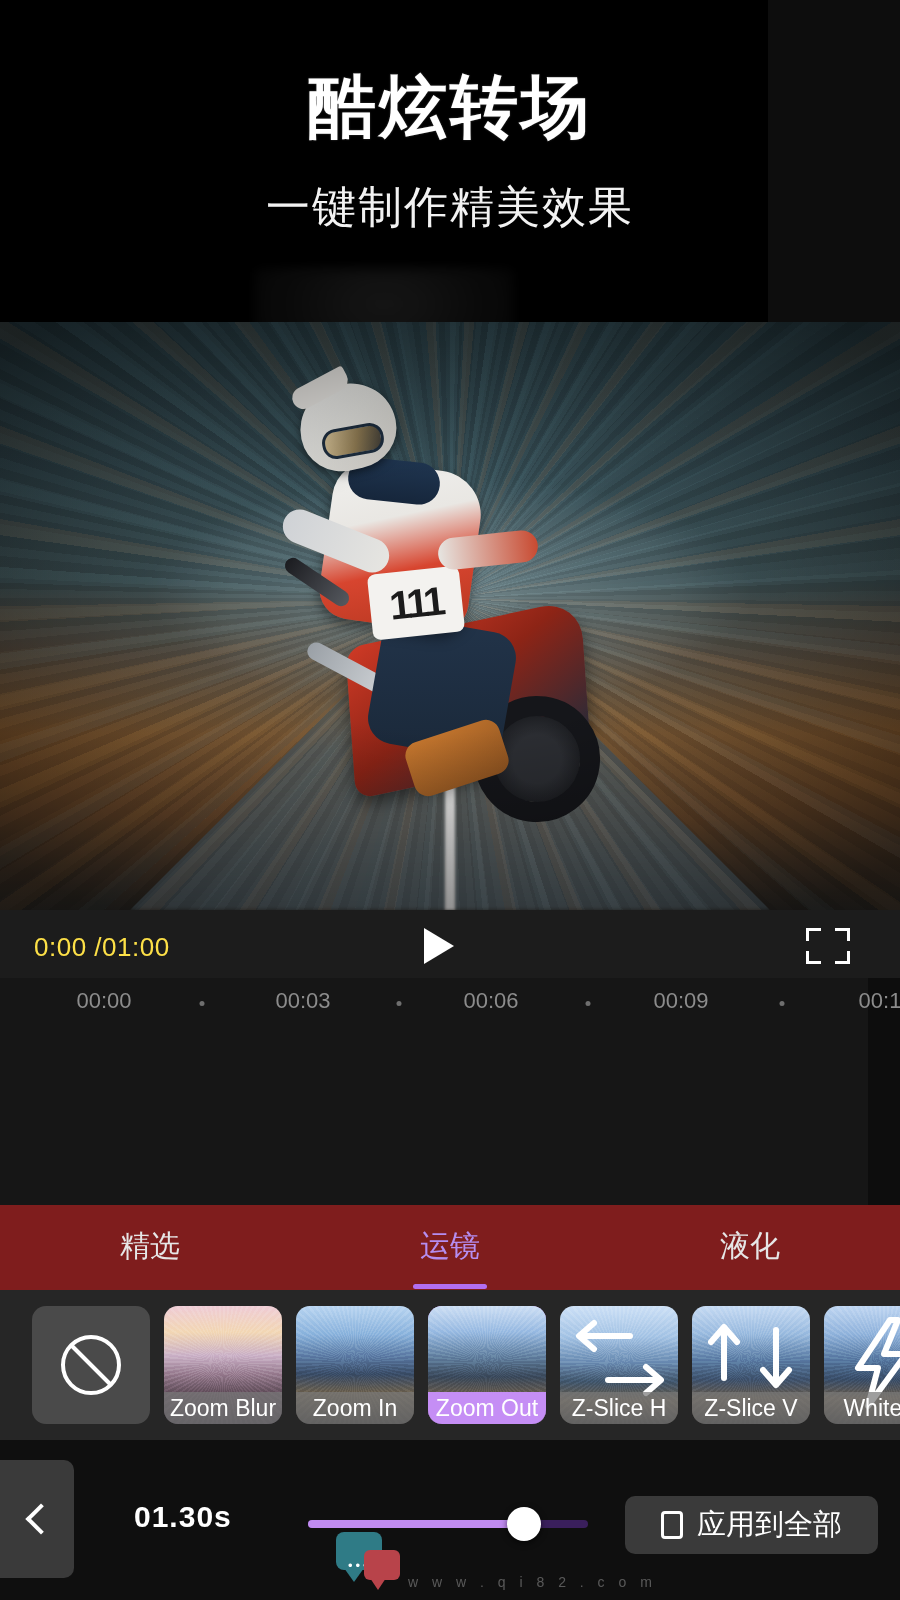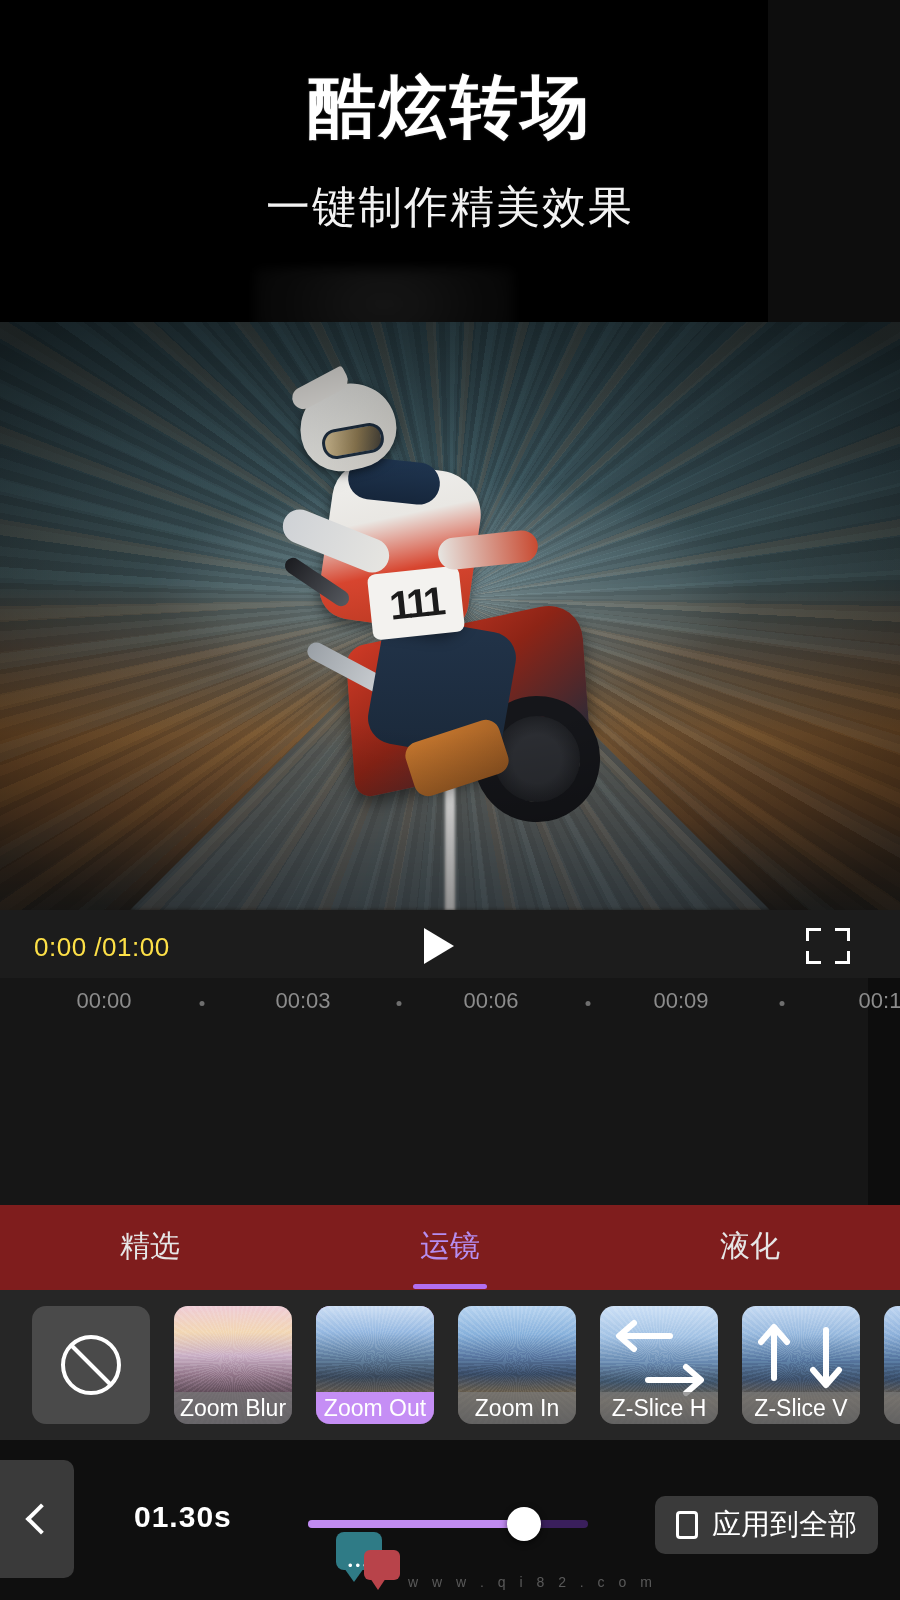--- a/index.html
+++ b/index.html
@@ -195,21 +195,21 @@
   }
   .tab.active { color:#b58df0; }
   .tab.active:after {
     content:""; position:absolute; left:50%; bottom:-6px; transform:translateX(-50%);
     width:74px; height:5px; background:#b26ef0; border-radius:3px;
   }
 
   
   .effects {
     position:absolute; left:0; top:1290px; width:900px; height:150px;
-    background:#262626; display:flex; align-items:center; gap:24px;
+    background:#262626; display:flex; align-items:center; gap:14px;
     padding-left:32px; overflow:hidden;
   }
   .fx {
     position:relative; width:118px; height:118px; flex:0 0 auto;
     border-radius:14px; overflow:hidden; background:#4a4a4a; cursor:pointer;
   }
   .fx.selected { box-shadow:0 0 0 4px #c58ef5 inset; border-radius:14px; }
   .fx .fx-img { position:absolute; inset:0; }
   .fx .fx-label {
     position:absolute; left:0; right:0; bottom:0; height:32px; line-height:32px;
@@ -253,21 +253,21 @@
   .back-chev { width:22px; height:22px; border-left:4px solid #fff; border-bottom:4px solid #fff; transform:rotate(45deg); margin-left:8px; }
   .dur-text { position:absolute; left:134px; top:60px; font-size:30px; color:#fff; font-weight:bold; letter-spacing:1px; }
   .slider { position:absolute; left:308px; top:80px; width:280px; height:8px; }
   .sl-track { position:absolute; inset:0; background:#3a1f5c; border-radius:4px; }
   .sl-fill { position:absolute; left:0; top:0; height:8px; width:77%; background:#c08bf0; border-radius:4px; }
   .sl-knob {
     position:absolute; left:77%; top:50%; width:34px; height:34px; border-radius:50%;
     background:#fff; transform:translate(-50%,-50%); box-shadow:0 2px 6px rgba(0,0,0,.6); cursor:pointer;
   }
   .apply-btn {
-    position:absolute; right:22px; top:56px; height:58px; padding:0 21px;
+    position:absolute; right:22px; top:56px; height:58px; padding:0 36px;
     background:#3a3a3a; border-radius:10px; display:flex; align-items:center; gap:14px; cursor:pointer;
   }
   .apply-box { width:22px; height:28px; border:3px solid #fff; border-radius:4px; }
   .apply-text { font-size:29px; color:#fff; }
 
   
   .wm { position:absolute; left:330px; top:1520px; width:350px; height:80px; pointer-events:none; }
   .wm-b1 {
     position:absolute; left:6px; top:12px; width:46px; height:38px;
     background:#2f7b86; border-radius:8px;
@@ -374,32 +374,32 @@
       <span class="none-ic"></span>
     </div>
 
     <div class="fx">
       <div class="fx-img img-a">
         <div class="streak-mini"></div>
       </div>
       <div class="fx-label">Zoom Blur</div>
     </div>
 
+    <div class="fx">
+      <div class="fx-img img-b">
+        <div class="streak-mini"></div>
+      </div>
+      <div class="fx-label">Zoom In</div>
+    </div>
+
     <div class="fx selected">
       <div class="fx-img img-c">
         <div class="streak-mini"></div>
       </div>
       <div class="fx-label">Zoom Out</div>
-    </div>
-
-    <div class="fx">
-      <div class="fx-img img-b">
-        <div class="streak-mini"></div>
-      </div>
-      <div class="fx-label">Zoom In</div>
     </div>
 
     <div class="fx">
       <div class="fx-img img-d">
         <div class="streak-mini"></div>
         <div class="ov">
           <svg width="118" height="118" viewBox="0 0 118 118">
             <g stroke="#ffffff" stroke-width="6" fill="none" stroke-linecap="round" stroke-linejoin="round">
               <line x1="70" y1="30" x2="20" y2="30"></line>
               <polyline points="34,17 19,30 34,43"></polyline>

